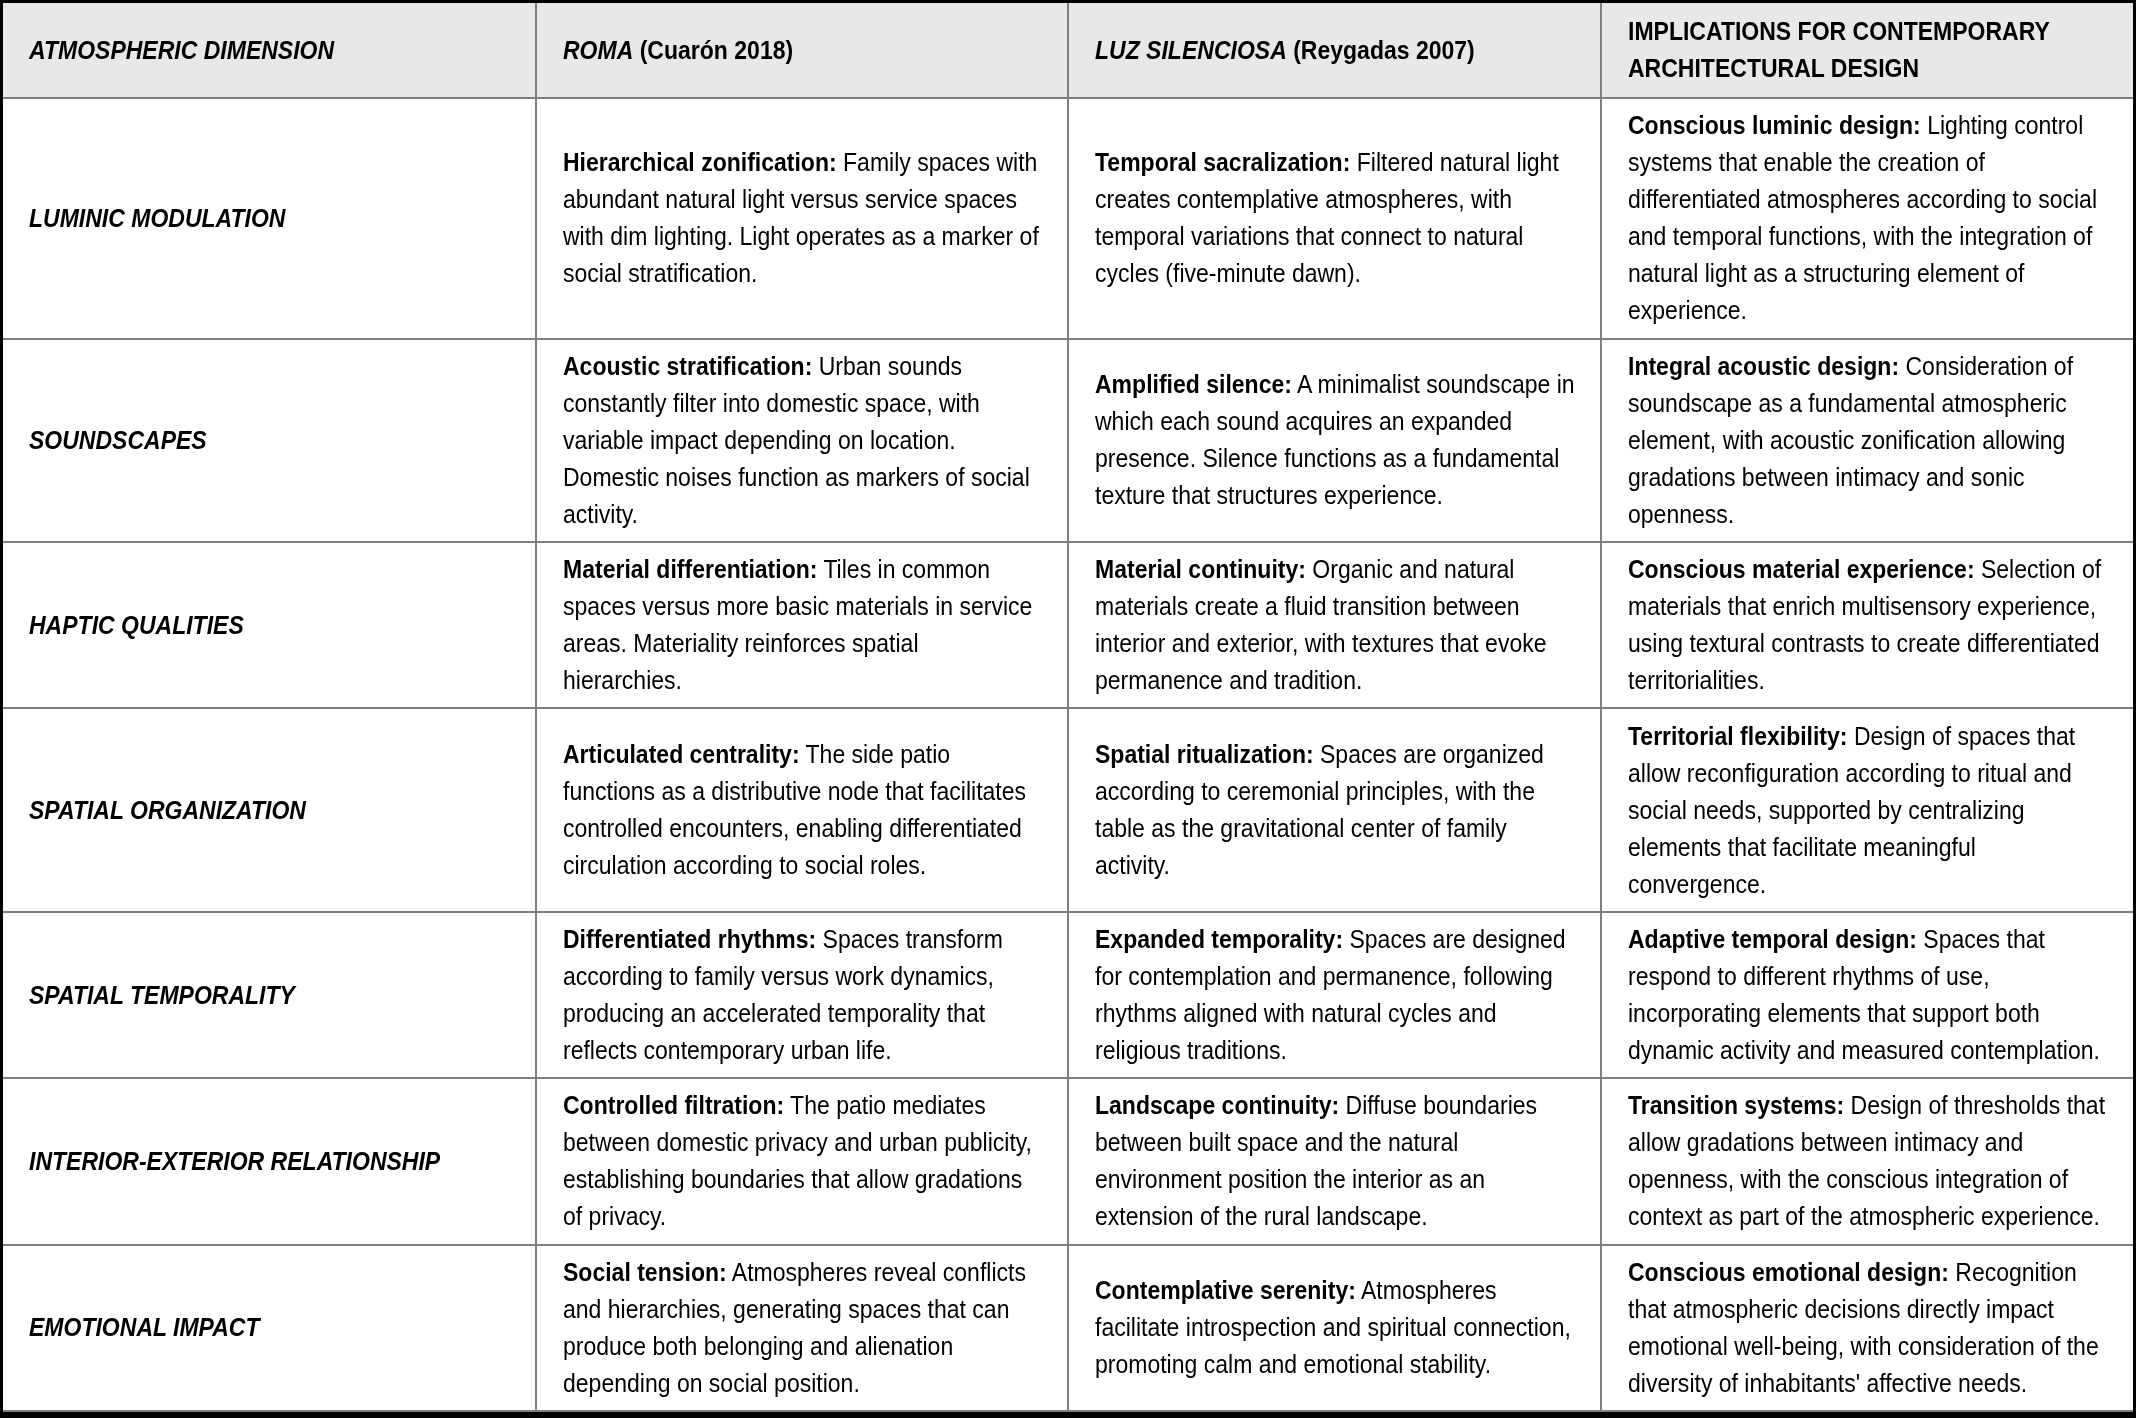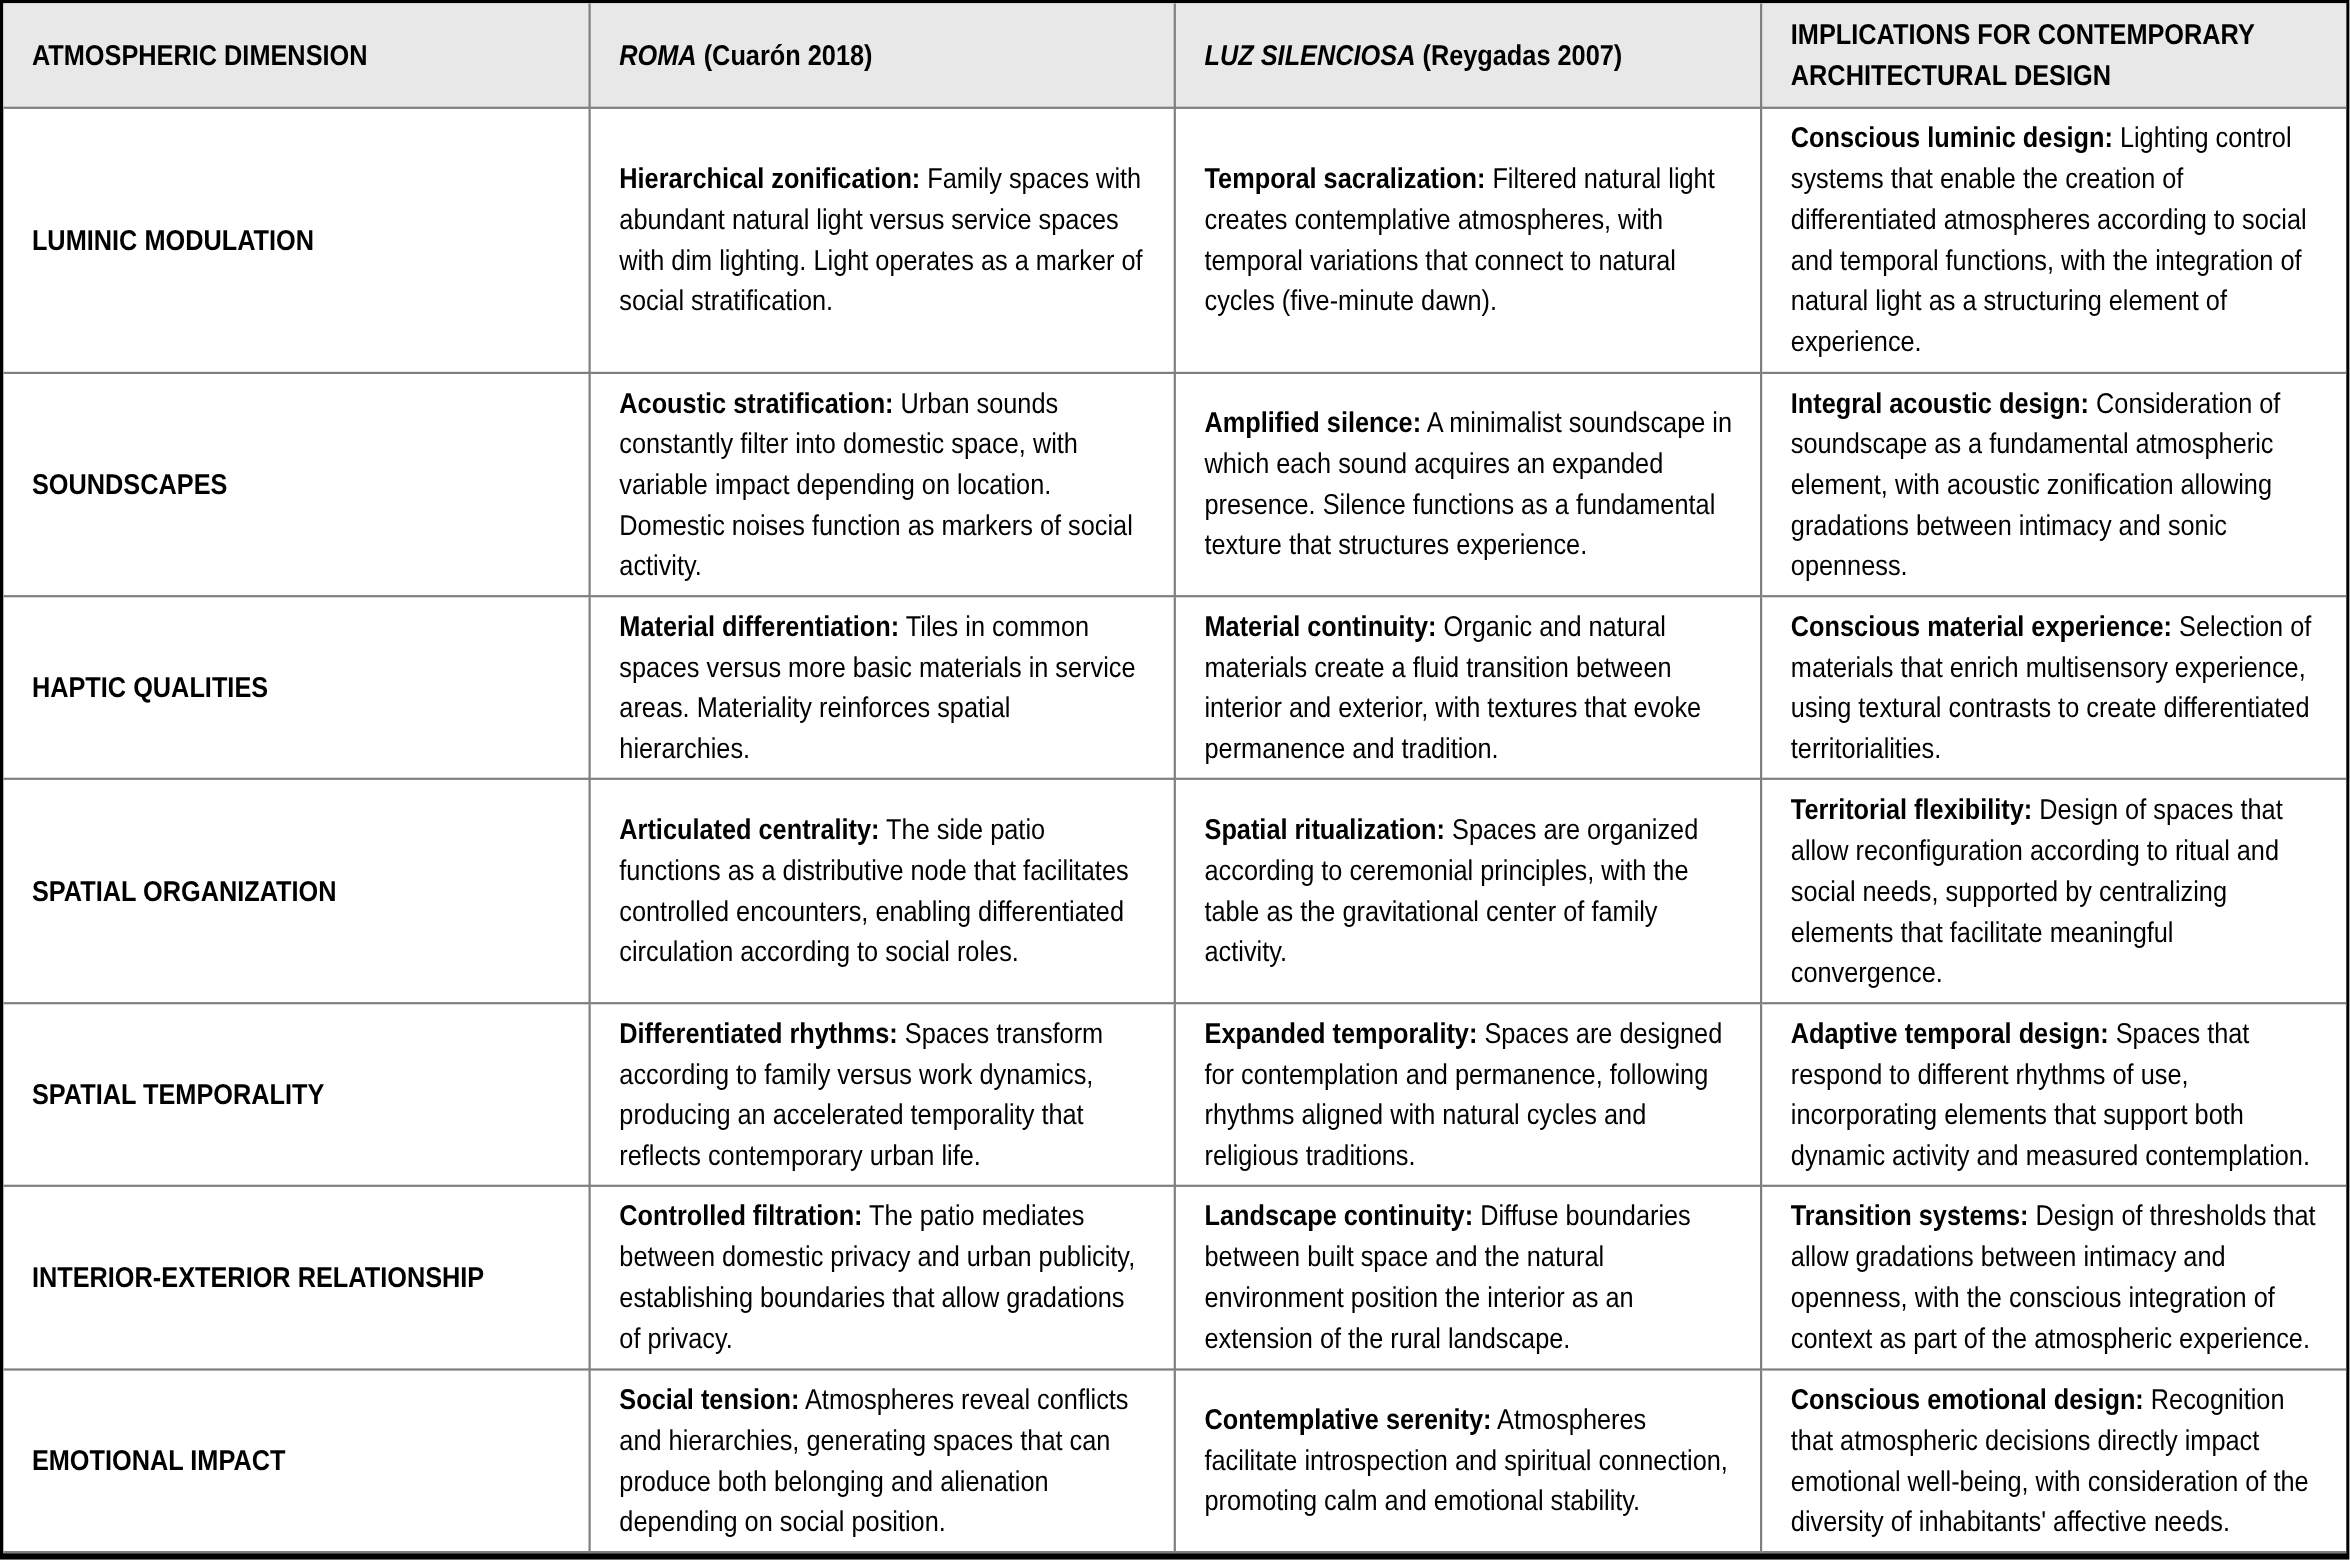--- a/index.html
+++ b/index.html
@@ -29,21 +29,21 @@
     box-sizing: border-box;
     border: 2px solid var(--grid-line, #7f7f7f);
     vertical-align: middle;
     text-align: left;
     padding: 8px 24px 8px 26px;
     font-size: 26px;
     line-height: 37px;
   }
   
   thead th { border-top: none; }
-  th:first-child, td:first-child { border-left: none; }
+  th:first-child, td:first-child { border-left: none; font-style: italic; }
   th:last-child, td:last-child { border-right: none; }
 
   thead tr { height: 95px; }
 
   thead th {
     background: var(--header-bg, #e8e8e8);
     font-weight: 700;
   }
   .cell-inner {
     width: 113%;

